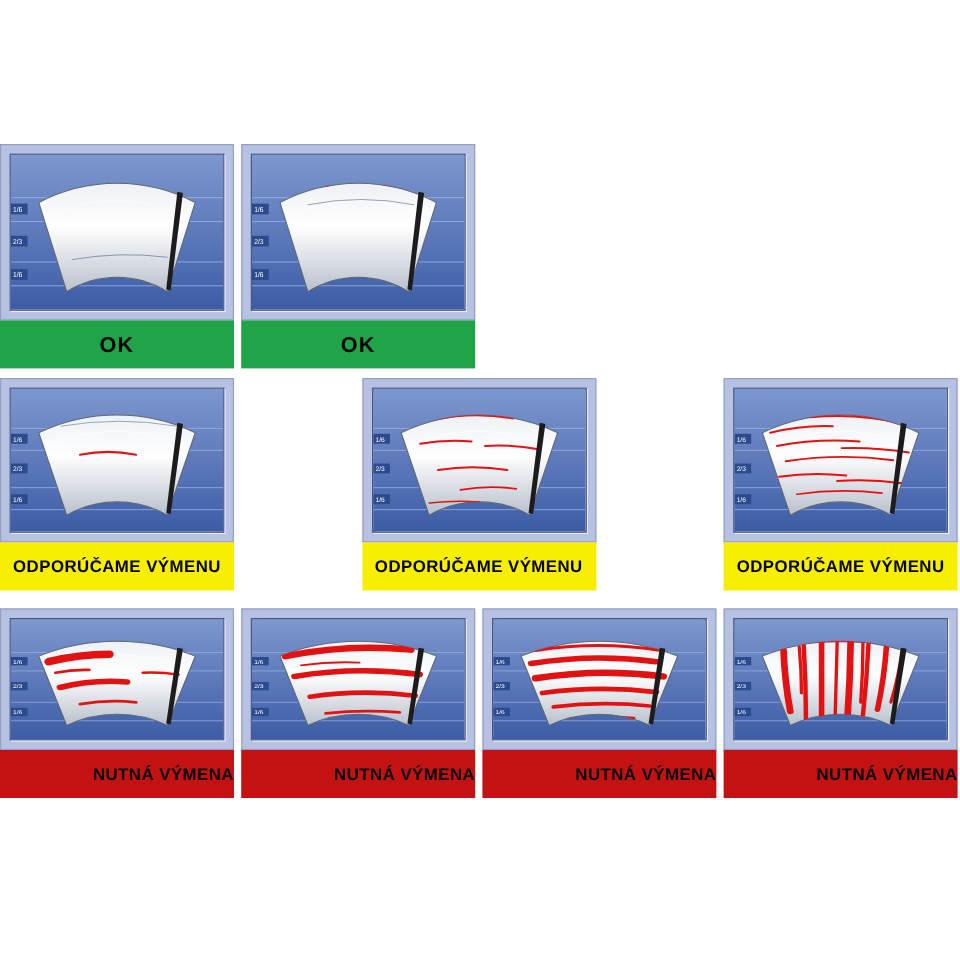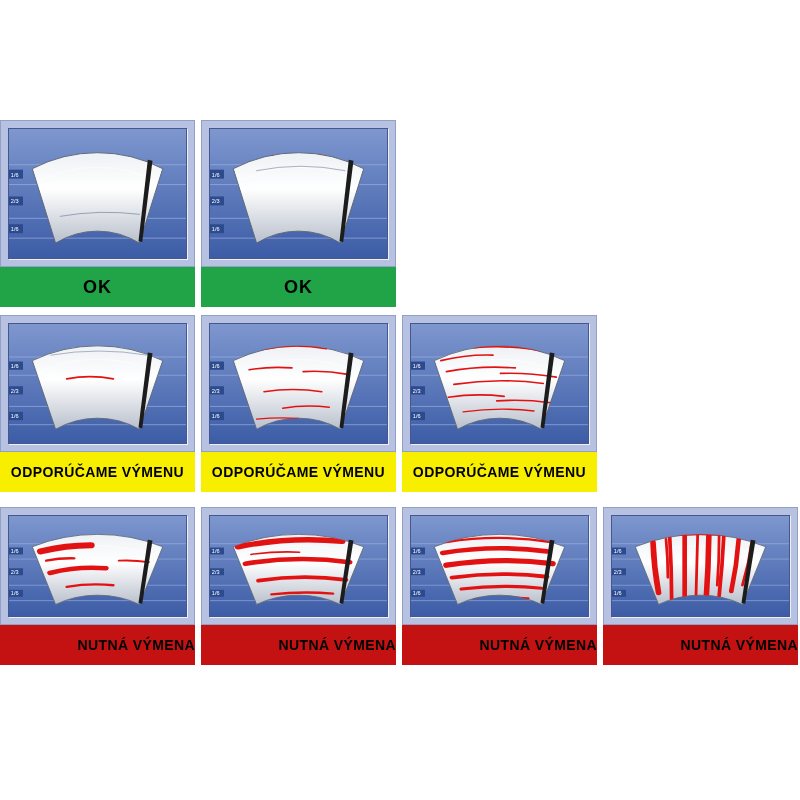--- a/index.html
+++ b/index.html
@@ -6,21 +6,21 @@
   html, body { width: 800px; height: 800px; }
   body {
     background: var(--page-bg, #ffffff);
     font-family: "Liberation Sans", sans-serif;
     position: relative;
     overflow: hidden;
   }
   #grid { position: absolute; top: 120px; left: 0; }
   .row { display: flex; gap: 6px; }
   .row-0 { margin-bottom: 8px; }
-  .row-1 { margin-bottom: 15px; }
+  .row-1 { margin-bottom: 15px; justify-content: space-between; }
   .cell { width: 195px; display: flex; flex-direction: column; }
   .frame {
     background: var(--panel-frame, #b7c1e2);
     border: 1px solid #93a0c6;
     padding: 7px;
   }
   .row-0 .frame { height: 147px; }
   .row-1 .frame { height: 137px; }
   .row-2 .frame { height: 118px; }
   .screen {

